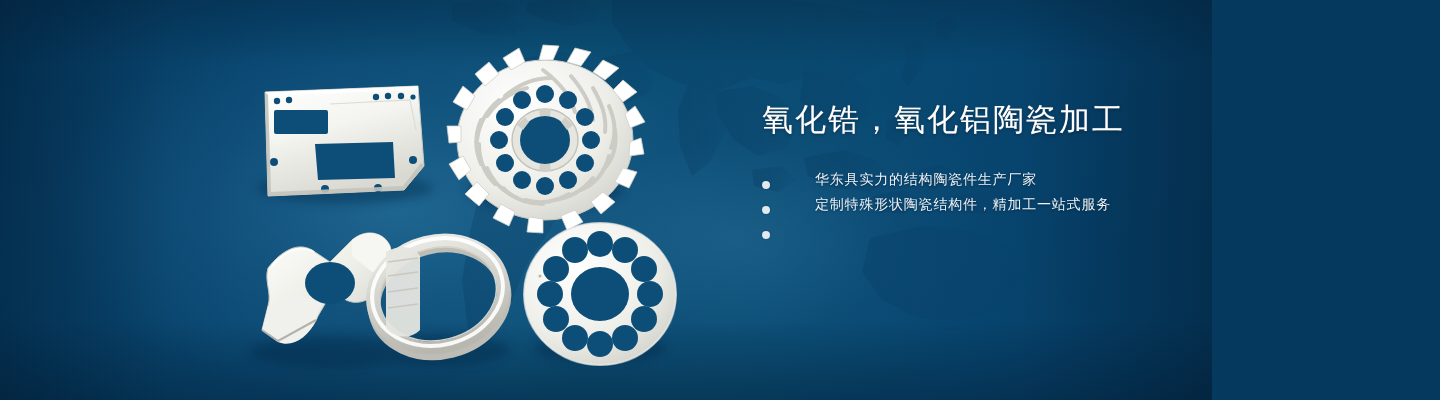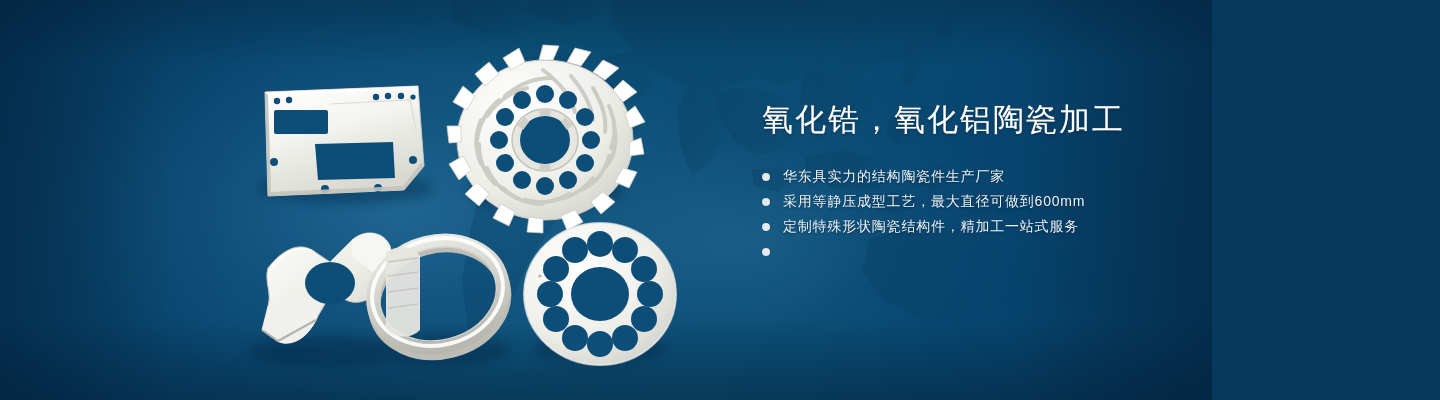--- a/index.html
+++ b/index.html
@@ -54,26 +54,27 @@
   }
   .headline{
     font-size:31px;line-height:1;letter-spacing:2px;
     color:#ffffff;font-weight:400;
     text-shadow:0 1px 3px rgba(0,20,40,0.55), 0 0 1px rgba(255,255,255,0.4);
     white-space:nowrap;
     font-family:"DejaVu Sans","Liberation Sans",sans-serif;
   }
   .bullets{margin-top:29px;}
   .bullet{
-    display:flex;align-items:center;
+    display:flex;align-items:flex-end;
     height:25px;
     color:#ecf3f9;
     font-size:14px;letter-spacing:0.8px;
     text-shadow:0 1px 2px rgba(0,18,36,0.5);
-    font-family:Liberation Sans, sans-serif;
+    font-family:Liberation Serif, serif;
+    gap:32px;
   }
   .dot{
     width:8px;height:8px;border-radius:50%;
     background:#e2e9ef;
     margin-right:13px;flex:0 0 auto;
     box-shadow:0 0 2px rgba(0,0,0,0.25);
   }
   .bullet-text{white-space:nowrap;}
 </style>
 </head>
@@ -317,24 +318,20 @@
   <div class="copy">
     <div class="headline">氧化锆，氧化铝陶瓷加工</div>
 
     <div class="bullets">
       <div class="bullet">
         <span class="dot"></span>
         <span class="bullet-text">华东具实力的结构陶瓷件生产厂家</span>
       </div>
       <div class="bullet">
         <span class="dot"></span>
-        <span class="bullet-text">采用等静压成型工艺，最大直径可做到600mm</span>
-      </div>
-      <div class="bullet">
-        <span class="dot"></span>
         <span class="bullet-text">定制特殊形状陶瓷结构件，精加工一站式服务</span>
       </div>
       <div class="bullet">
         <span class="dot"></span>
       </div>
     </div>
   </div>
 
 </div>
 

